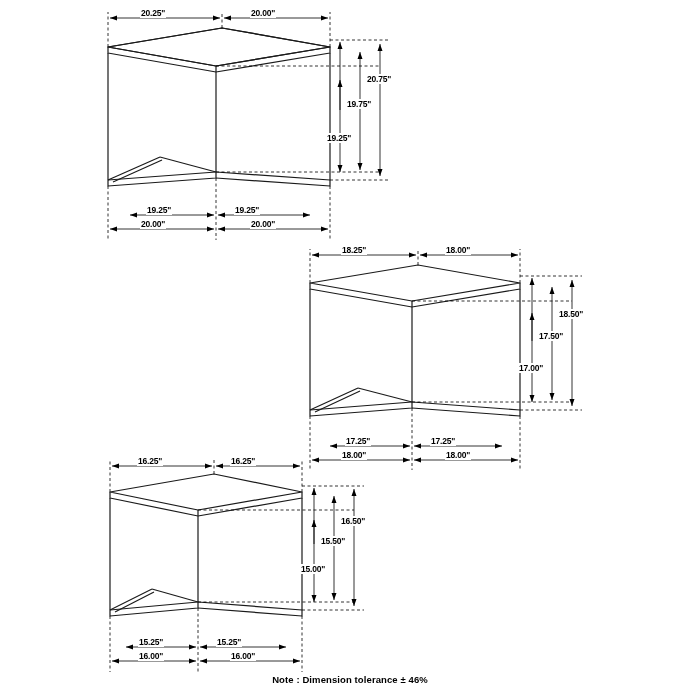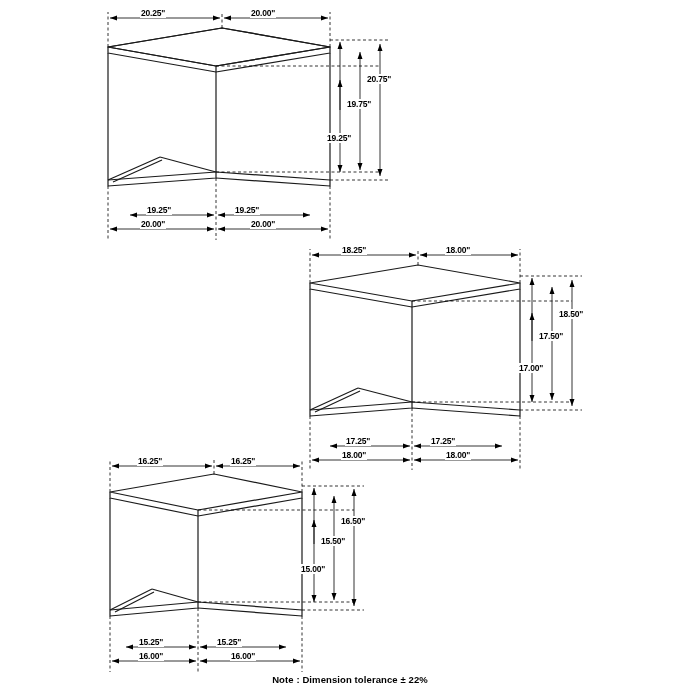--- a/index.html
+++ b/index.html
@@ -272,15 +272,15 @@
     <span class="dim-label" style="left:230px; top:6px;">16.25"</span>
     <span class="dim-label" style="left:340px; top:66px;">16.50"</span>
     <span class="dim-label" style="left:320px; top:86px;">15.50"</span>
     <span class="dim-label" style="left:300px; top:114px;">15.00"</span>
     <span class="dim-label" style="left:138px; top:187px;">15.25"</span>
     <span class="dim-label" style="left:216px; top:187px;">15.25"</span>
     <span class="dim-label" style="left:138px; top:201px;">16.00"</span>
     <span class="dim-label" style="left:230px; top:201px;">16.00"</span>
   </div>
 
-  <div class="note">Note : Dimension tolerance ± 22%</div>
+  <div class="note">Note : Dimension tolerance ± 46%</div>
 
 </div>
 
 </body></html>

